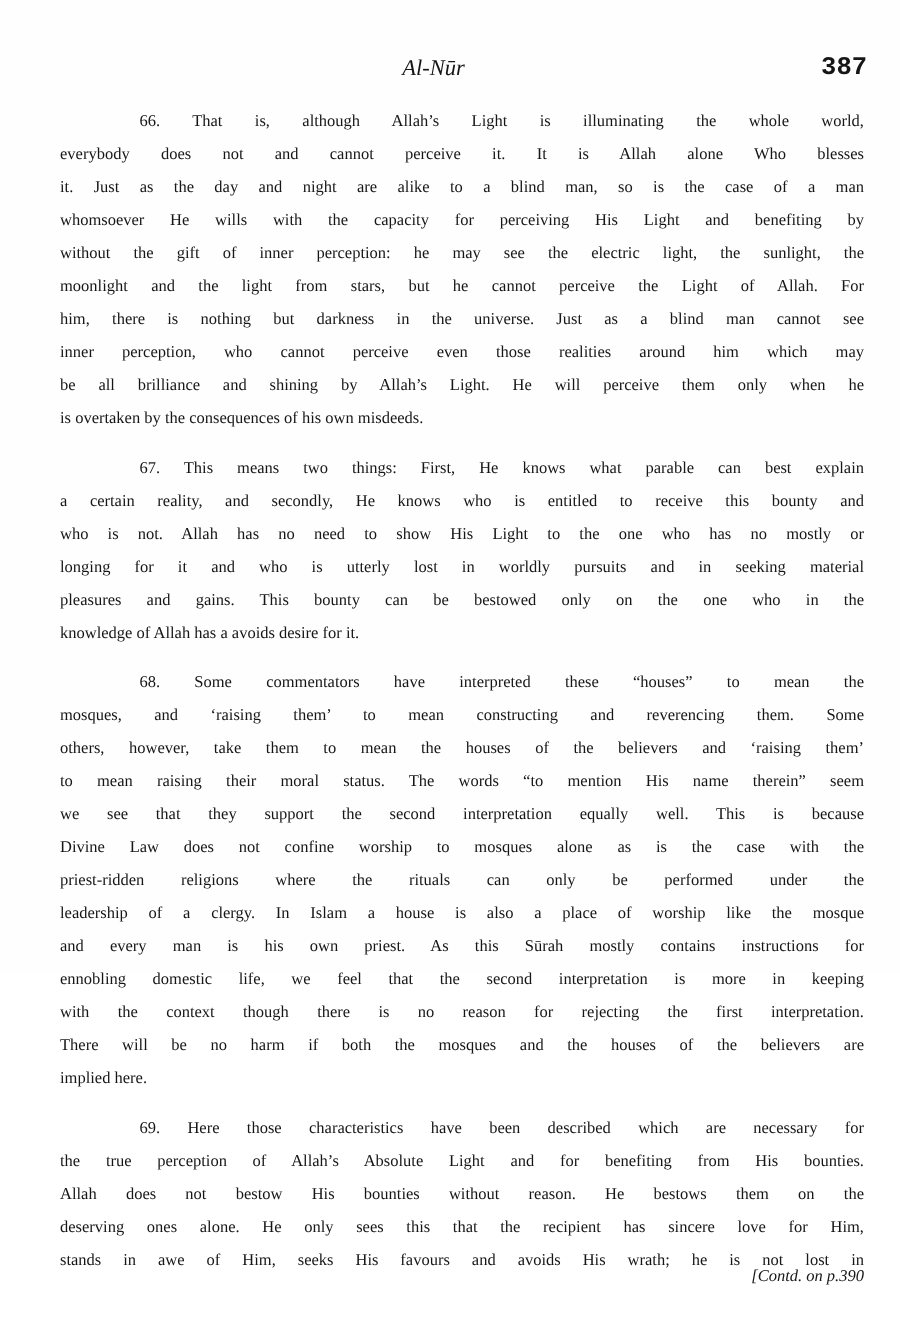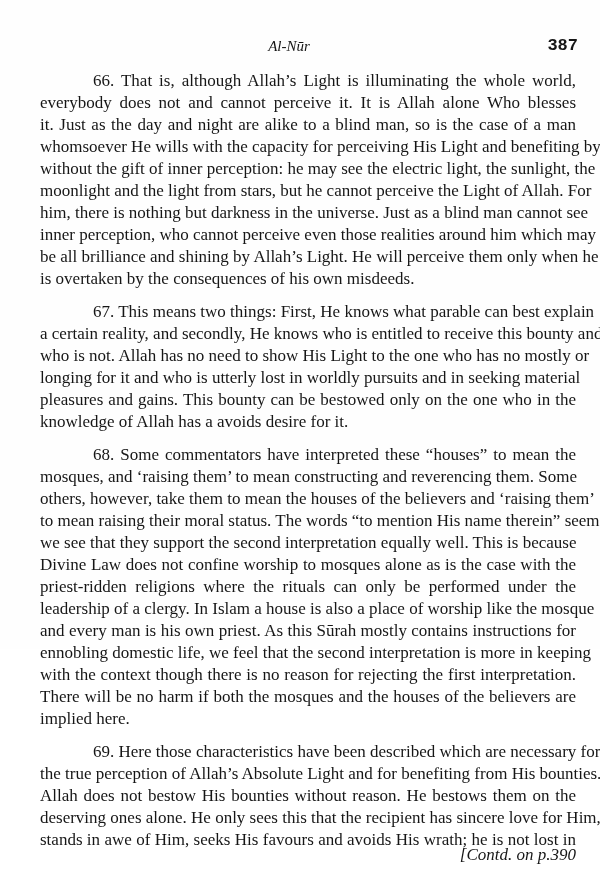--- a/index.html
+++ b/index.html
@@ -49,41 +49,41 @@
       position: absolute;
       left: 40px;
       top: 70px;
       width: 536px;
     }
     .para {
       margin: 0 0 11px 0;
     }
     .line {
       display: block;
-      font-size: 17px;
+      font-size: 11px;
       line-height: 22px;
       height: 22px;
       white-space: nowrap;
       text-align: justify;
       text-align-last: justify;
       width: 536px;
     }
     .line.first {
       padding-left: 53px;
       width: 483px;
     }
     .line.last {
       text-align-last: left;
     }
     .footer-note {
       position: absolute;
       right: 24px;
       top: 845px;
       font-style: italic;
-      font-size: 17px;
+      font-size: 11px;
     }
   </style>
 </head>
 <body>
 
 <div class="page">
 
   <div class="header">
     <div class="running-head">Al-Nūr</div>
     <div class="page-number">387</div>

